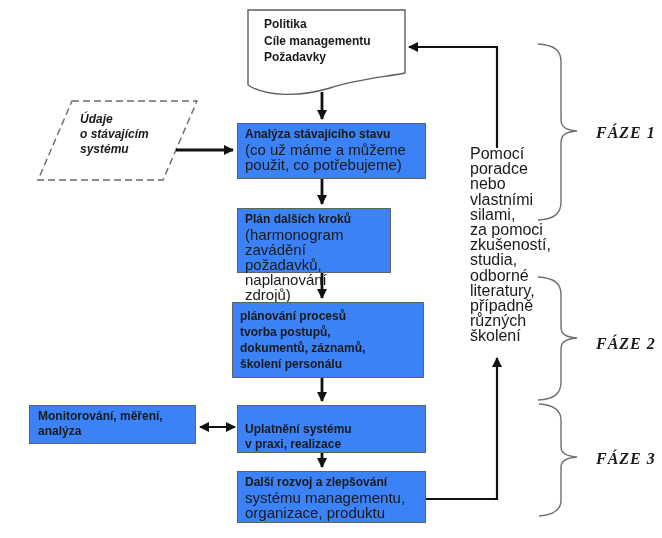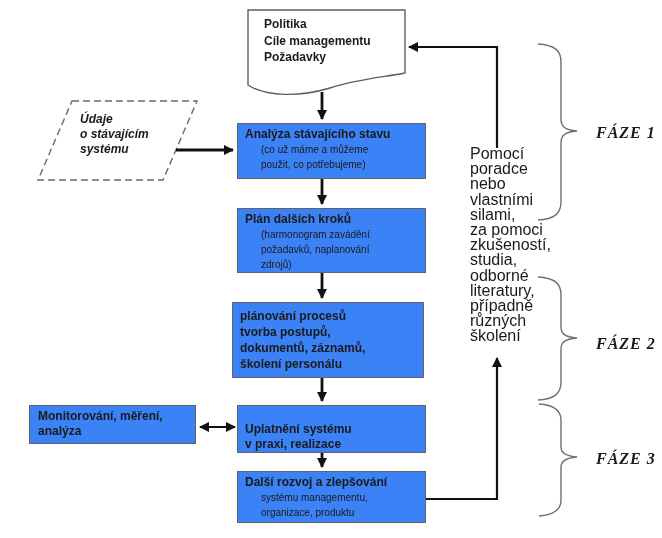--- a/index.html
+++ b/index.html
@@ -6,21 +6,21 @@
   .canvas{
     position:relative;width:662px;height:538px;background:#ffffff;
     font-family:"Liberation Sans","DejaVu Sans",sans-serif;color:#1a1a1a;overflow:hidden;
   }
   svg.layer{position:absolute;left:0;top:0;width:662px;height:538px;}
   .box{
     position:absolute;background:#3b82f6;border:1px solid #636363;
     padding:3px 7px;box-sizing:border-box;
   }
   .bt{font-weight:bold;font-size:12px;line-height:15px;white-space:pre-line;}
-  .bb{font-size:10px;line-height:15px;white-space:pre-line;margin-left:16px;}
+  .bb{font-size:15px;line-height:15px;white-space:pre-line;}
   .lh16 .bt{line-height:16px;}
   .freetext{position:absolute;white-space:pre-line;}
   .doc-text{left:264px;top:16px;font-weight:bold;font-size:12px;line-height:16.5px;}
   .para-text{left:80px;top:112px;font-weight:bold;font-size:12px;line-height:15px;font-style:italic;}
   .note{left:470px;top:146px;font-size:16px;line-height:15.2px;}
   .phase{
     position:absolute;font-family:"Liberation Serif","DejaVu Serif",serif;
     font-style:italic;font-weight:bold;font-size:16px;letter-spacing:1px;white-space:nowrap;
   }
   .phase1{left:596px;top:124px;}
@@ -68,21 +68,21 @@
   <div class="freetext para-text">Údaje
 o stávajícím
 systému</div>
 
   <div class="box" style="left:237px;top:123px;width:189px;height:56px;">
     <div class="bt">Analýza stávajícího stavu</div>
     <div class="bb">(co už máme a můžeme
 použit, co potřebujeme)</div>
   </div>
 
-  <div class="box" style="left:237px;top:208px;width:189px;height:65px;">
+  <div class="box" style="left:237px;top:208px;width:154px;height:65px;">
     <div class="bt">Plán dalších kroků</div>
     <div class="bb">(harmonogram zavádění
 požadavků, naplanování
 zdrojů)</div>
   </div>
 
   <div class="box lh16" style="left:232px;top:302px;width:192px;height:76px;padding-top:5px;">
     <div class="bt">plánování procesů
 tvorba postupů,
 dokumentů, záznamů,

